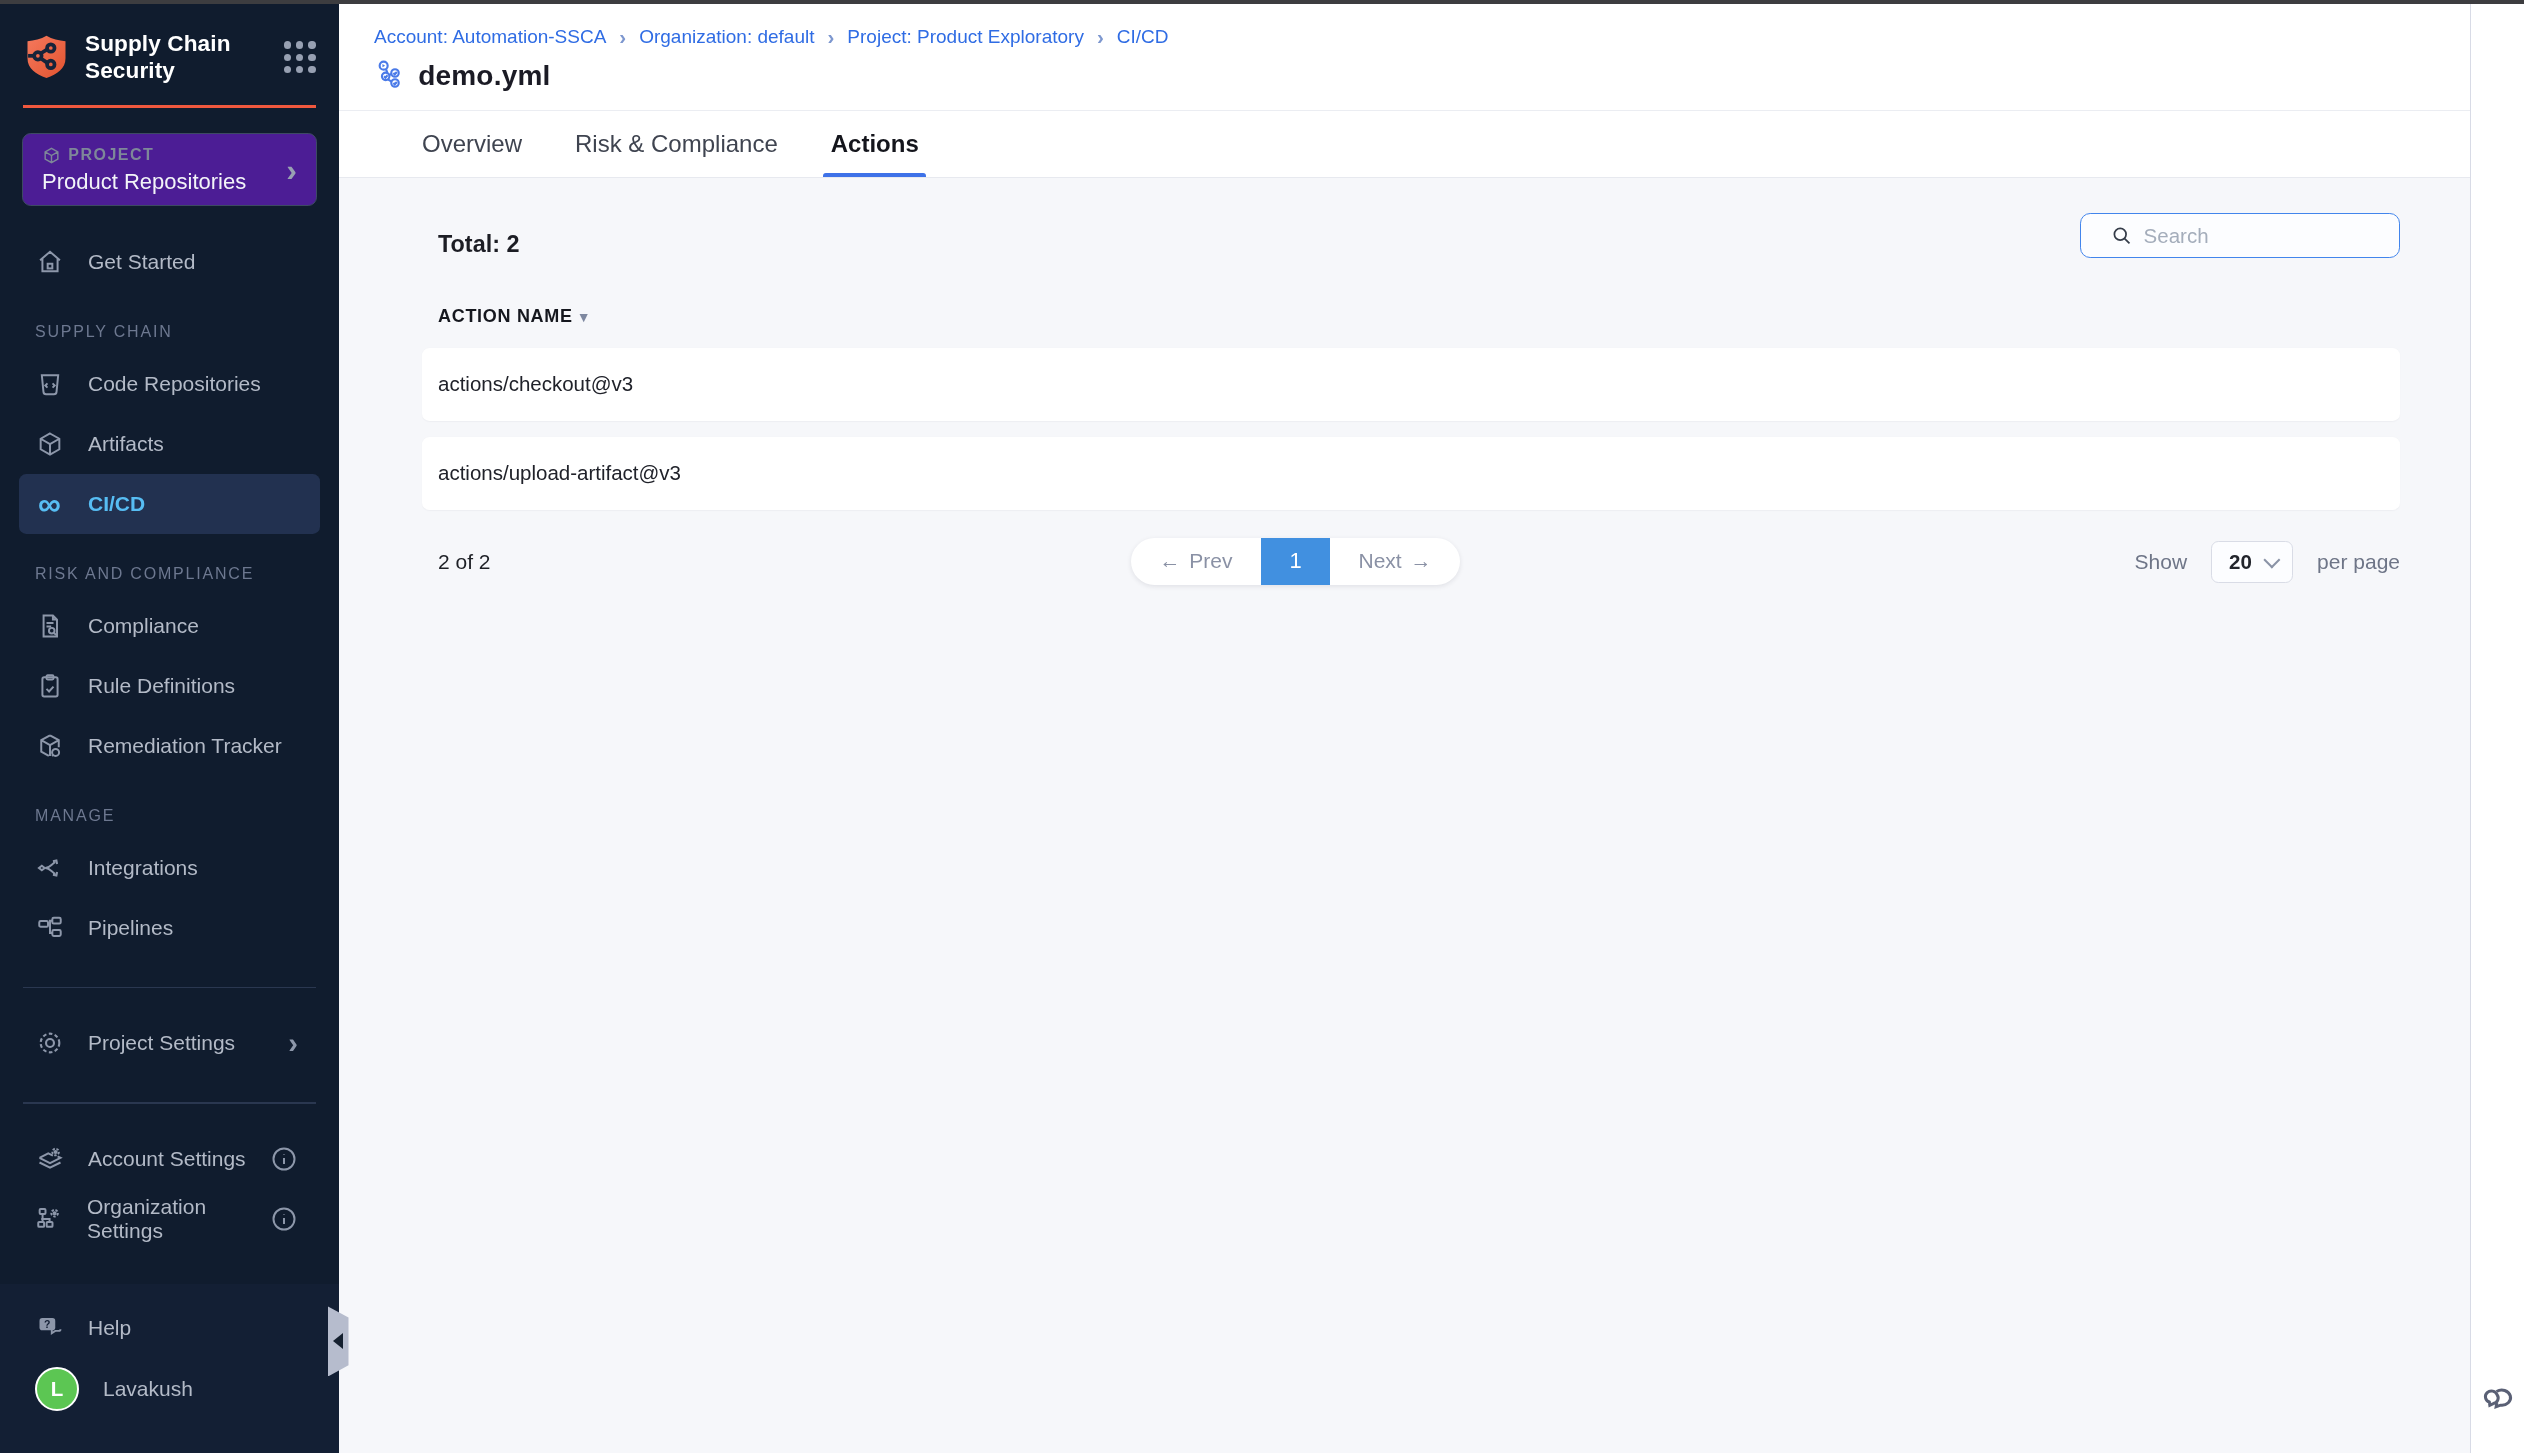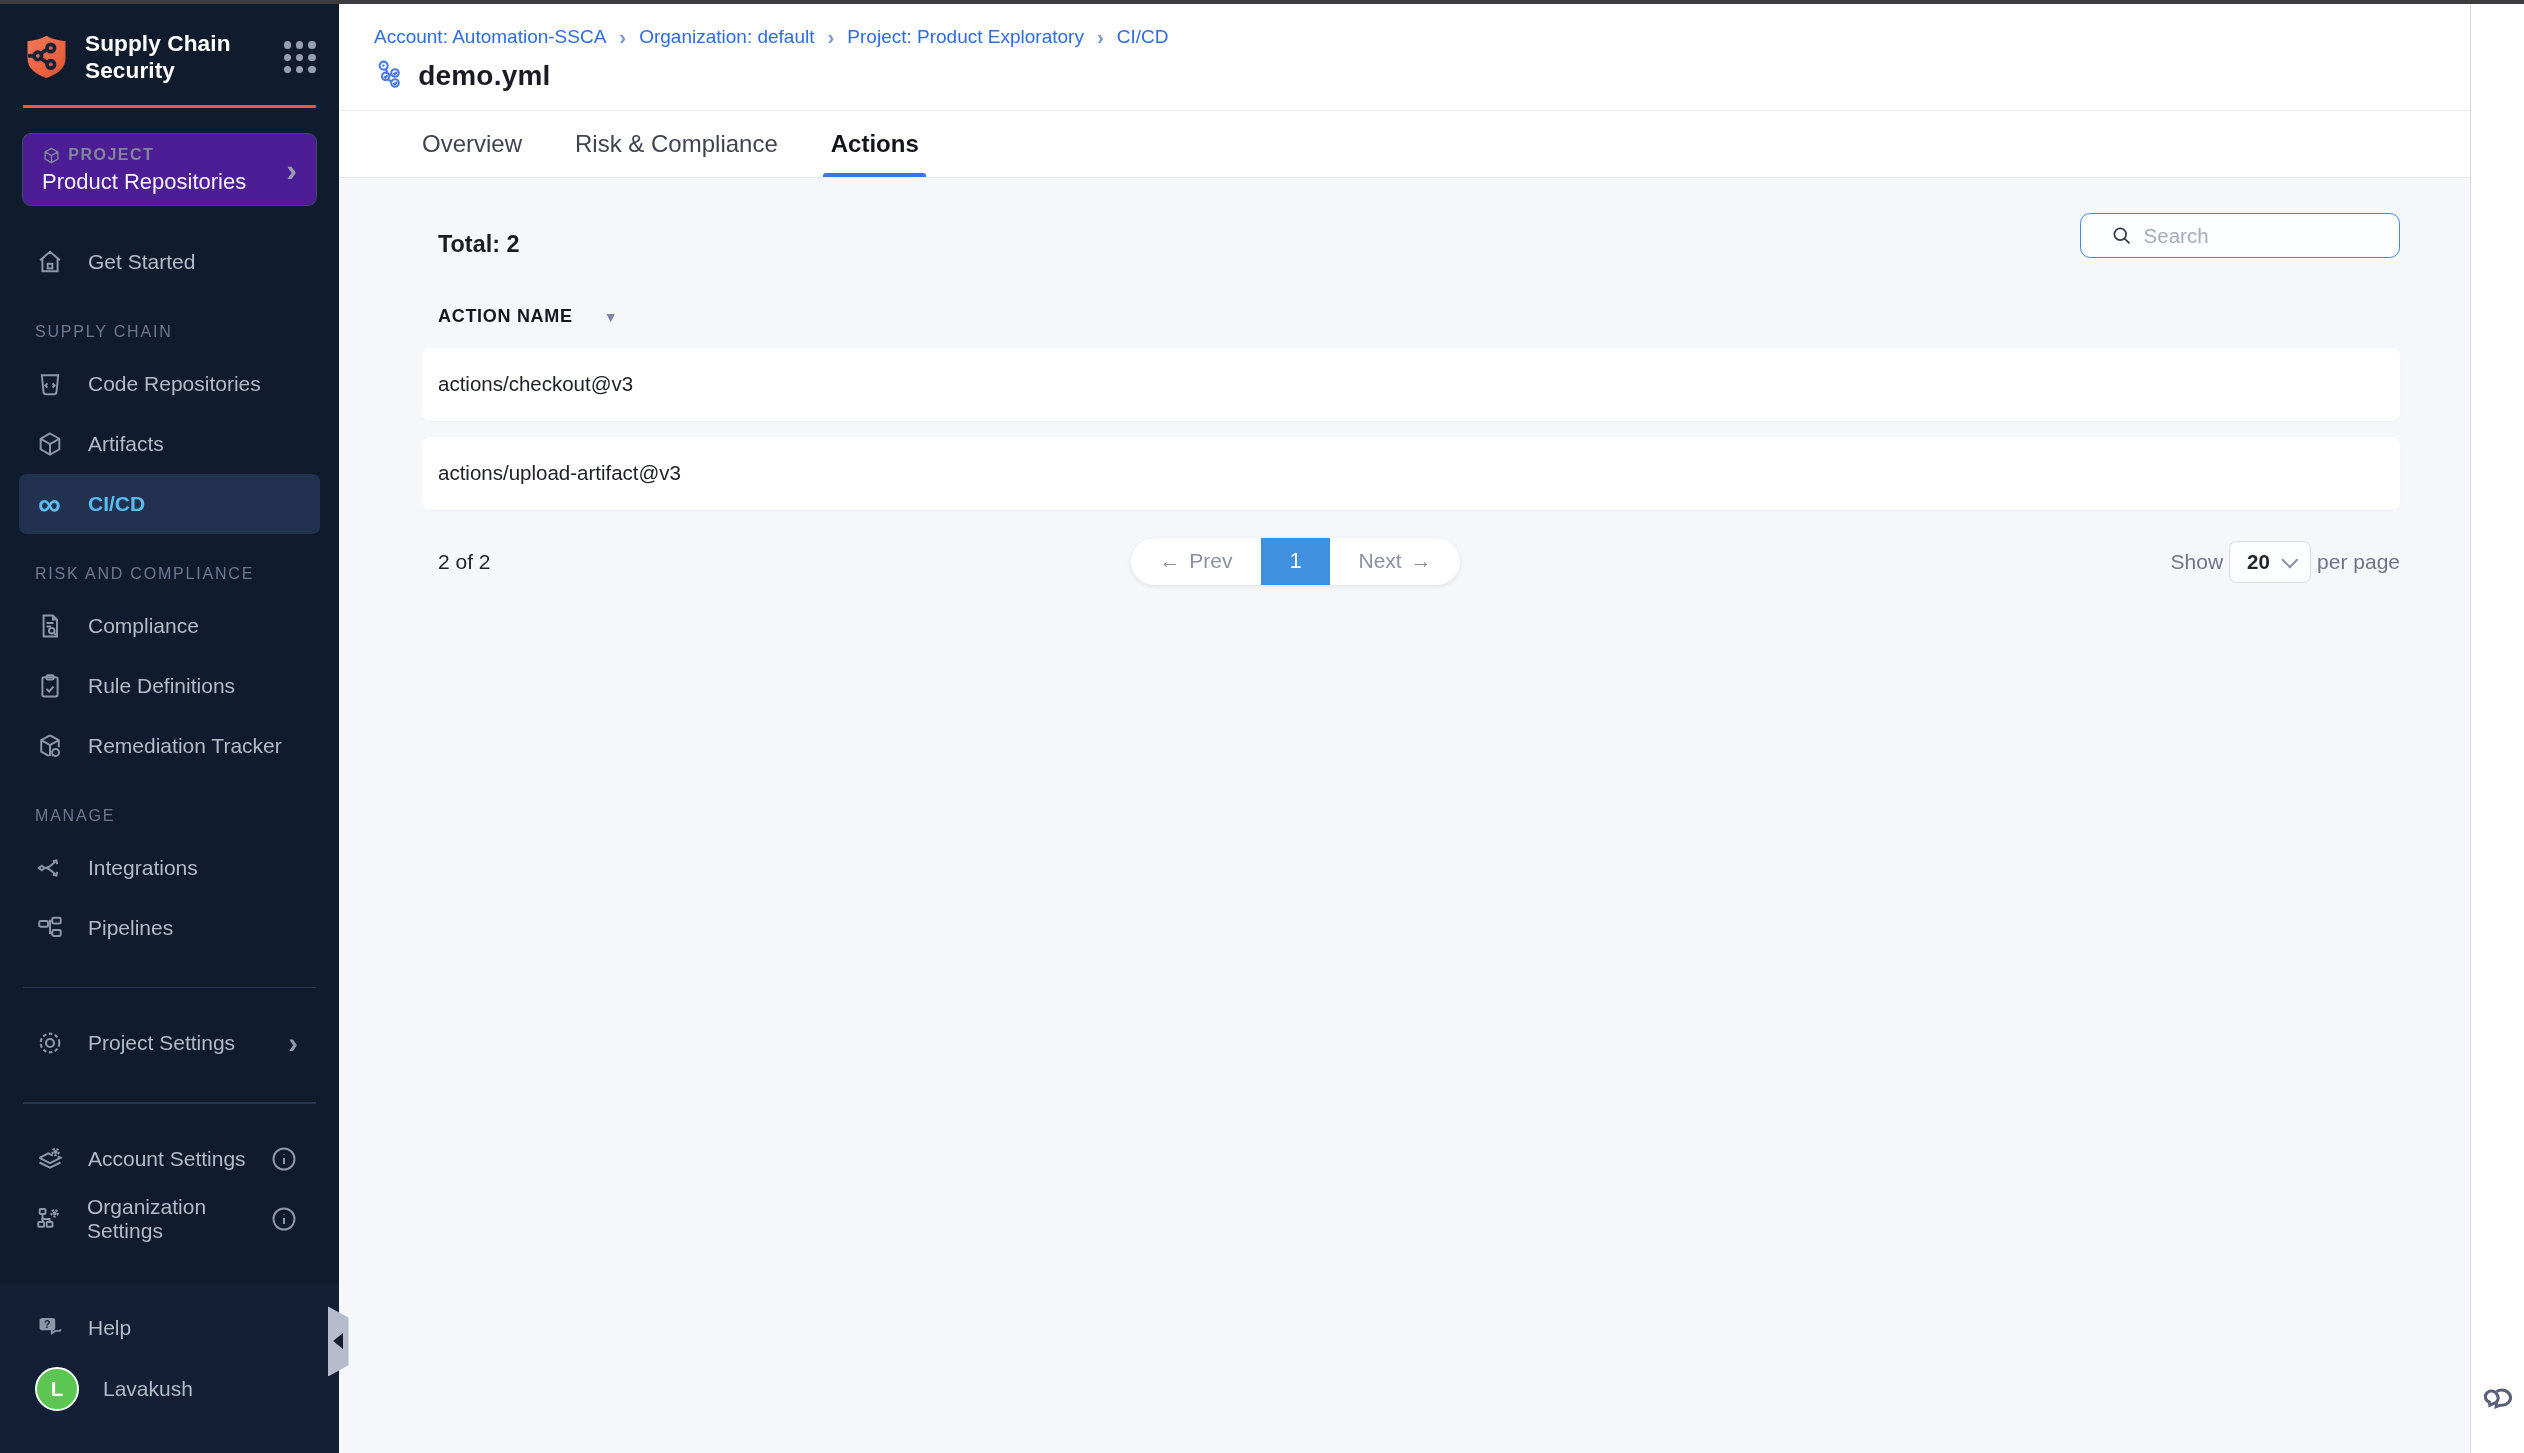--- a/index.html
+++ b/index.html
@@ -57,33 +57,33 @@
   .tab.active::after { content:""; position:absolute; left:-7.3px; right:-7.3px; bottom:0; height:4.4px; background:#3e72e8; border-radius:2.9px 2.9px 0 0; }
 
   .content { flex:1; padding:29px 70px 0 83px; position:relative; }
   .toolbar-row { display:flex; align-items:flex-end; justify-content:space-between; height:51px; }
   .total-label { font-size:23.4px; font-weight:bold; color:#1c1d24; padding-left:16px; }
   .search-box { width:320px; height:45px; border:1.5px solid #4285ec; border-radius:10.2px; background:#fcfdff; display:flex; align-items:center; padding:0 29px; gap:10.2px; }
   .search-box svg { width:23.4px; height:23.4px; flex:0 0 23.4px; }
   .search-input { border:none; outline:none; background:transparent; font-size:20.5px; color:#333a46; width:100%; font-family:"Liberation Sans",sans-serif; }
   .search-input::placeholder { color:#a4adbb; }
 
-  .table-head { margin-top:48px; display:flex; align-items:center; gap:31px; padding-left:16px; cursor:pointer; }
+  .table-head { margin-top:48px; display:flex; align-items:center; gap:4px; padding-left:16px; cursor:pointer; }
   .table-head-label { font-size:18px; font-weight:bold; letter-spacing:0.7px; color:#15171e; }
   .sort-caret { font-size:14px; color:#7e88a0; }
 
   .rows { margin-top:20.5px; }
   .row-card { height:73px; background:#ffffff; border-radius:7.3px; margin-bottom:16px; display:flex; align-items:center; padding-left:16px; font-size:20.5px; color:#20222a; cursor:pointer; box-shadow:0 0.7px 1.5px rgba(25,30,50,0.04); }
 
   .footer-row { margin-top:23.4px; height:58px; position:relative; display:flex; align-items:center; }
   .page-summary { font-size:21px; color:#1e2026; padding-left:16px; }
   .pager { position:absolute; left:709px; top:4.4px; width:329px; height:47px; background:#ffffff; border-radius:24px; box-shadow:0 1.5px 5.8px rgba(25,30,50,0.10); display:flex; overflow:hidden; align-items:stretch; }
   .pager-btn { flex:1; display:flex; align-items:center; justify-content:center; gap:8.8px; font-size:21px; color:#8a91a5; cursor:pointer; }
   .pager-page { width:69px; background:#4190e0; color:#ffffff; font-size:22px; display:flex; align-items:center; justify-content:center; cursor:pointer; }
-  .page-size { margin-left:auto; display:flex; align-items:center; gap:6px; font-size:21px; color:#6e7587; }
+  .page-size { margin-left:auto; display:flex; align-items:center; gap:24px; font-size:21px; color:#6e7587; }
   .size-select { width:82px; height:42px; border:1.5px solid #d9dce6; border-radius:7.3px; background:#fcfdff; display:flex; align-items:center; justify-content:center; gap:11.7px; cursor:pointer; }
   .size-value { font-size:20.5px; color:#22252c; font-weight:bold; }
   .select-chev { width:11.7px; height:11.7px; border-right:2.2px solid #8a93a6; border-bottom:2.2px solid #8a93a6; transform:rotate(45deg) translateY(-2.9px); }
 
   
   .right-strip { width:54px; flex:0 0 54px; background:#ffffff; position:relative; }
   .chat-widget { position:absolute; left:8.8px; bottom:38px; width:38px; height:38px; cursor:pointer; color:#5a6075; }
   .chat-widget svg { width:38px; height:38px; }
 </style>
 </head>

